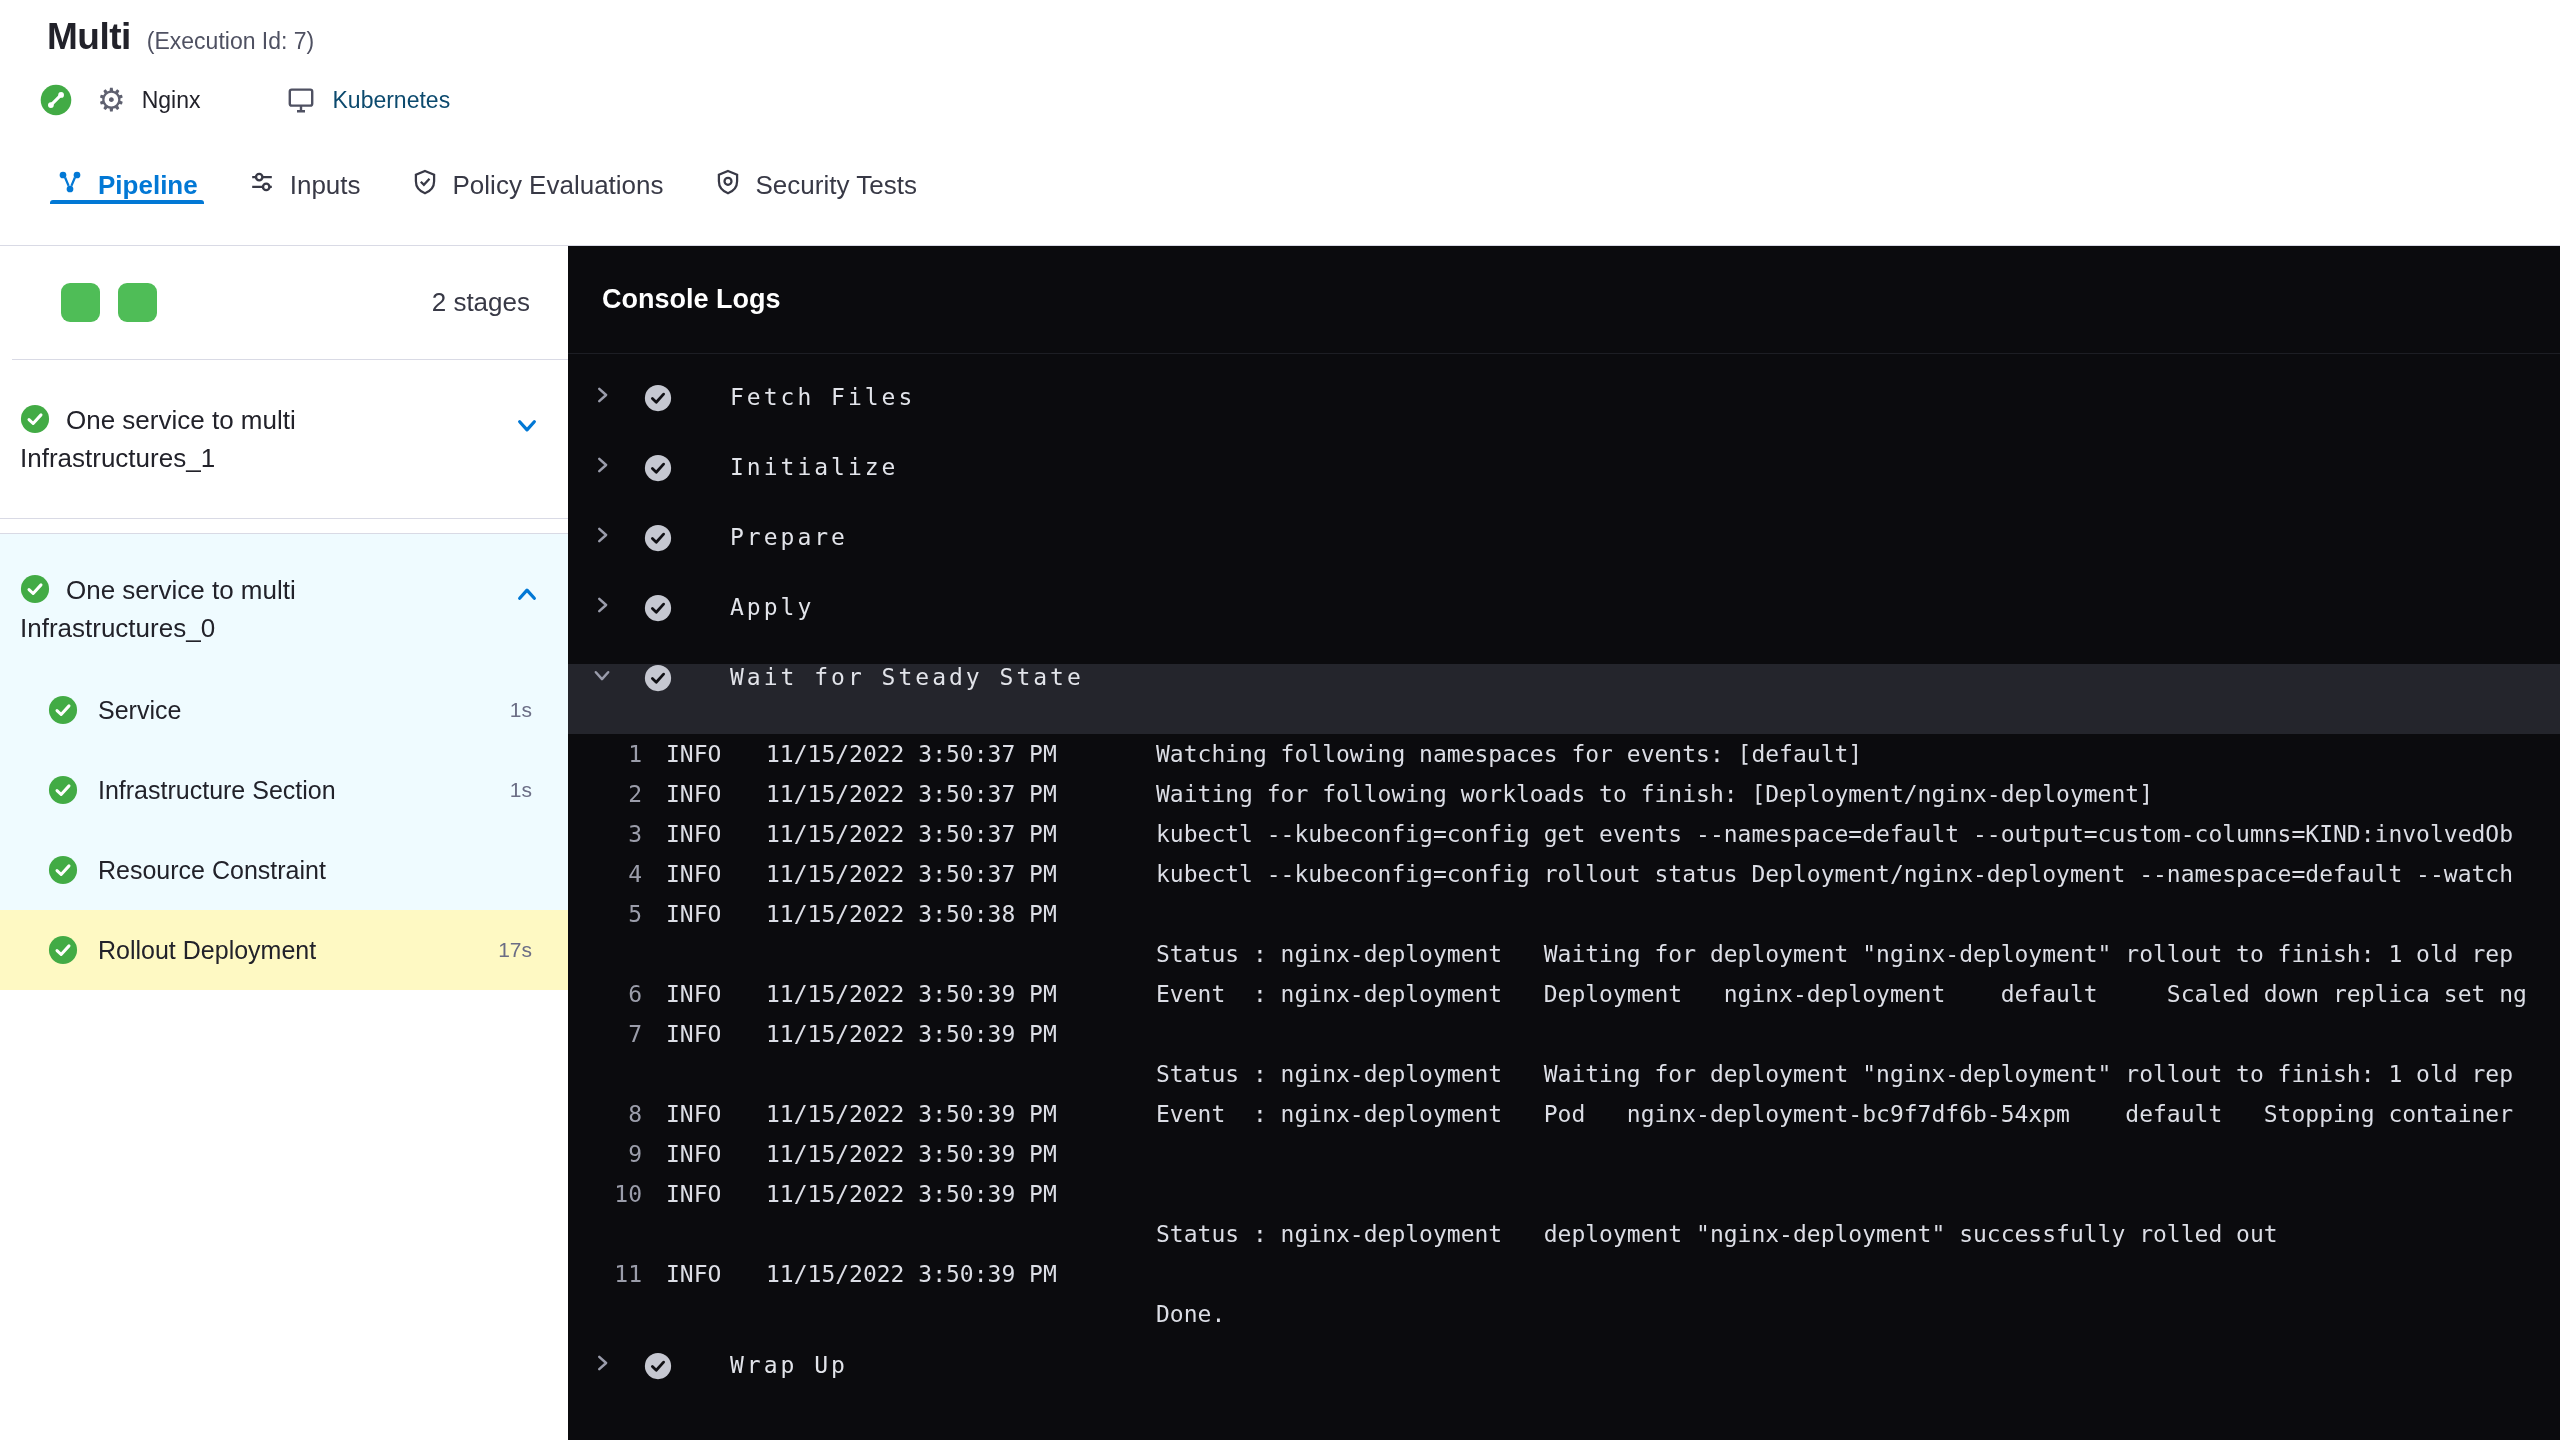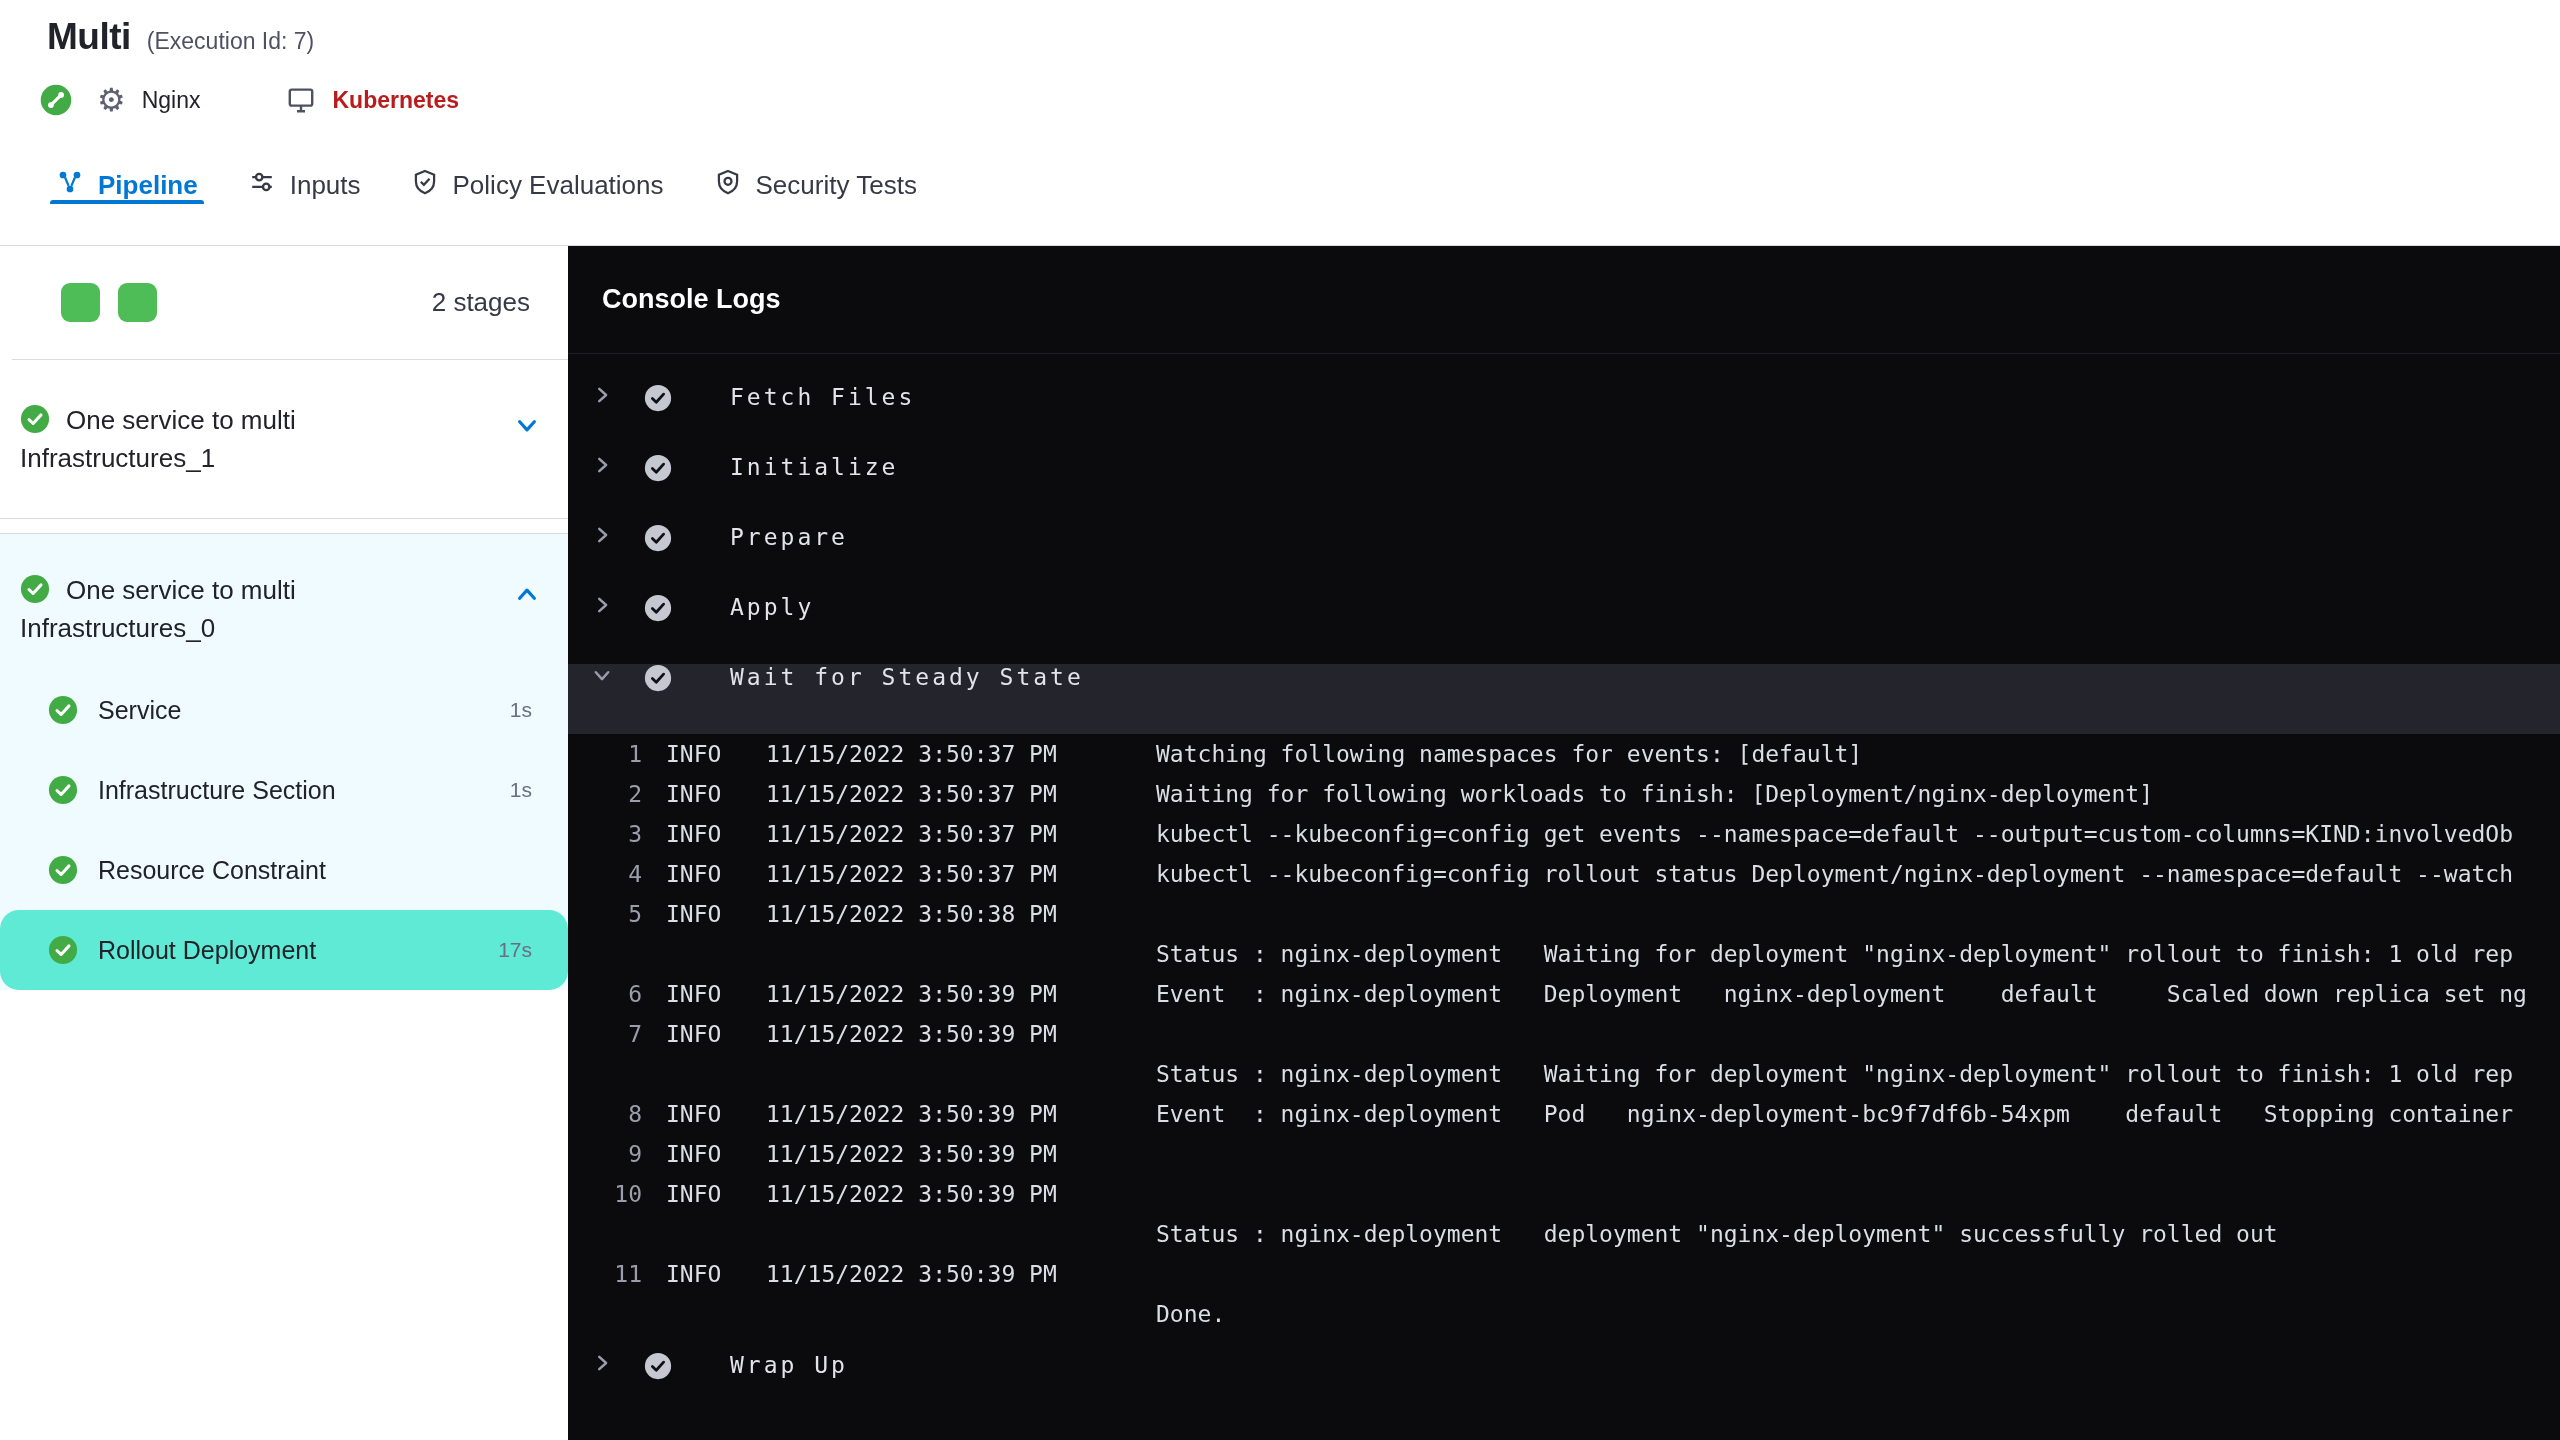--- a/index.html
+++ b/index.html
@@ -9,21 +9,21 @@
   
   .top { padding:16px 0 0 39px; flex:none; }
   .title-row { display:flex; align-items:baseline; gap:16px; padding-left:8px; }
   .page-title { font-size:37px; font-weight:700; color:#22222a; letter-spacing:-0.5px; }
   .exec-id { font-size:23px; color:#4f5162; }
   .meta-row { display:flex; align-items:center; margin-top:24px; height:36px; }
   .meta-row .svc-icon { display:inline-flex; }
   .meta-row .gear { font-size:32px; color:#5f6170; margin-left:24px; line-height:34px; }
   .meta-row .svc-name { font-size:23px; color:#22222a; margin-left:16px; }
   .meta-row .env-icon { display:inline-flex; margin-left:84px; }
-  .meta-row .env-name { font-size:23px; color:#b91c1c; margin-left:16px;font-weight:bold; }
+  .meta-row .env-name { font-size:23px; color:#0c4a6e; margin-left:16px; }
 
   
   .tabs { display:flex; align-items:flex-start; height:78px; margin-top:50px; border-bottom:1px solid #d9dae5; padding-left:56px; gap:50px; flex:none; }
   .tab { display:flex; align-items:center; gap:14px; font-size:26px; font-weight:500; color:#383946; position:relative; cursor:pointer; }
   .tab.active { color:#0278d5; font-weight:600; }
   .tab.active::after { content:""; position:absolute; left:-6px; right:-6px; bottom:-1px; height:4px; background:#0278d5; border-radius:3px 3px 0 0; }
 
   
   .body { flex:1; display:flex; min-height:0; }
 
@@ -38,21 +38,21 @@
   .stage-title { font-size:26px; color:#22222a; line-height:36px; }
   .stage-title.l2 { margin-top:2px; }
   .stage-card .chev { margin-left:auto; display:inline-flex; cursor:pointer; }
 
   .stage-card.expanded { background:#effbff; border-top:1px solid #d9dae5; border-bottom:none; margin-top:14px; padding:0; }
   .stage-card.expanded .hdr { padding:38px 28px 24px 20px; }
 
   .stage-step { height:80px; display:flex; align-items:center; padding:0 36px 0 48px; font-size:25px; color:#22222a; cursor:pointer; }
   .stage-step .check { margin-right:20px; display:inline-flex; flex:none; }
   .step-duration { margin-left:auto; font-size:21px; color:#6b6d85; }
-  .stage-step.selected { background:#5eead4;border-radius:19px; }
+  .stage-step.selected { background:#fef9c3; }
 
   
   .console { flex:1; min-width:0; background:#0b0b0e; display:flex; flex-direction:column; overflow:hidden; font-family:"DejaVu Sans Mono","Liberation Mono",monospace; }
   .console-header { height:108px; flex:none; display:flex; align-items:center; padding-left:34px; font-family:"Liberation Sans",sans-serif; font-weight:700; font-size:27px; color:#ffffff; border-bottom:1px solid #1d1e24; }
   .console-body { flex:1; overflow:hidden; padding-top:30px; }
 
   .step-row { height:70px; display:flex; align-items:flex-start; padding-left:20px; cursor:pointer; }
   .step-row .chev-box { width:28px; display:flex; justify-content:center; flex:none; }
   .step-row .check { margin-left:28px; display:inline-flex; flex:none; }
   .step-name { margin-left:58px; font-size:23px; letter-spacing:3px; color:#e2e4ea; }

